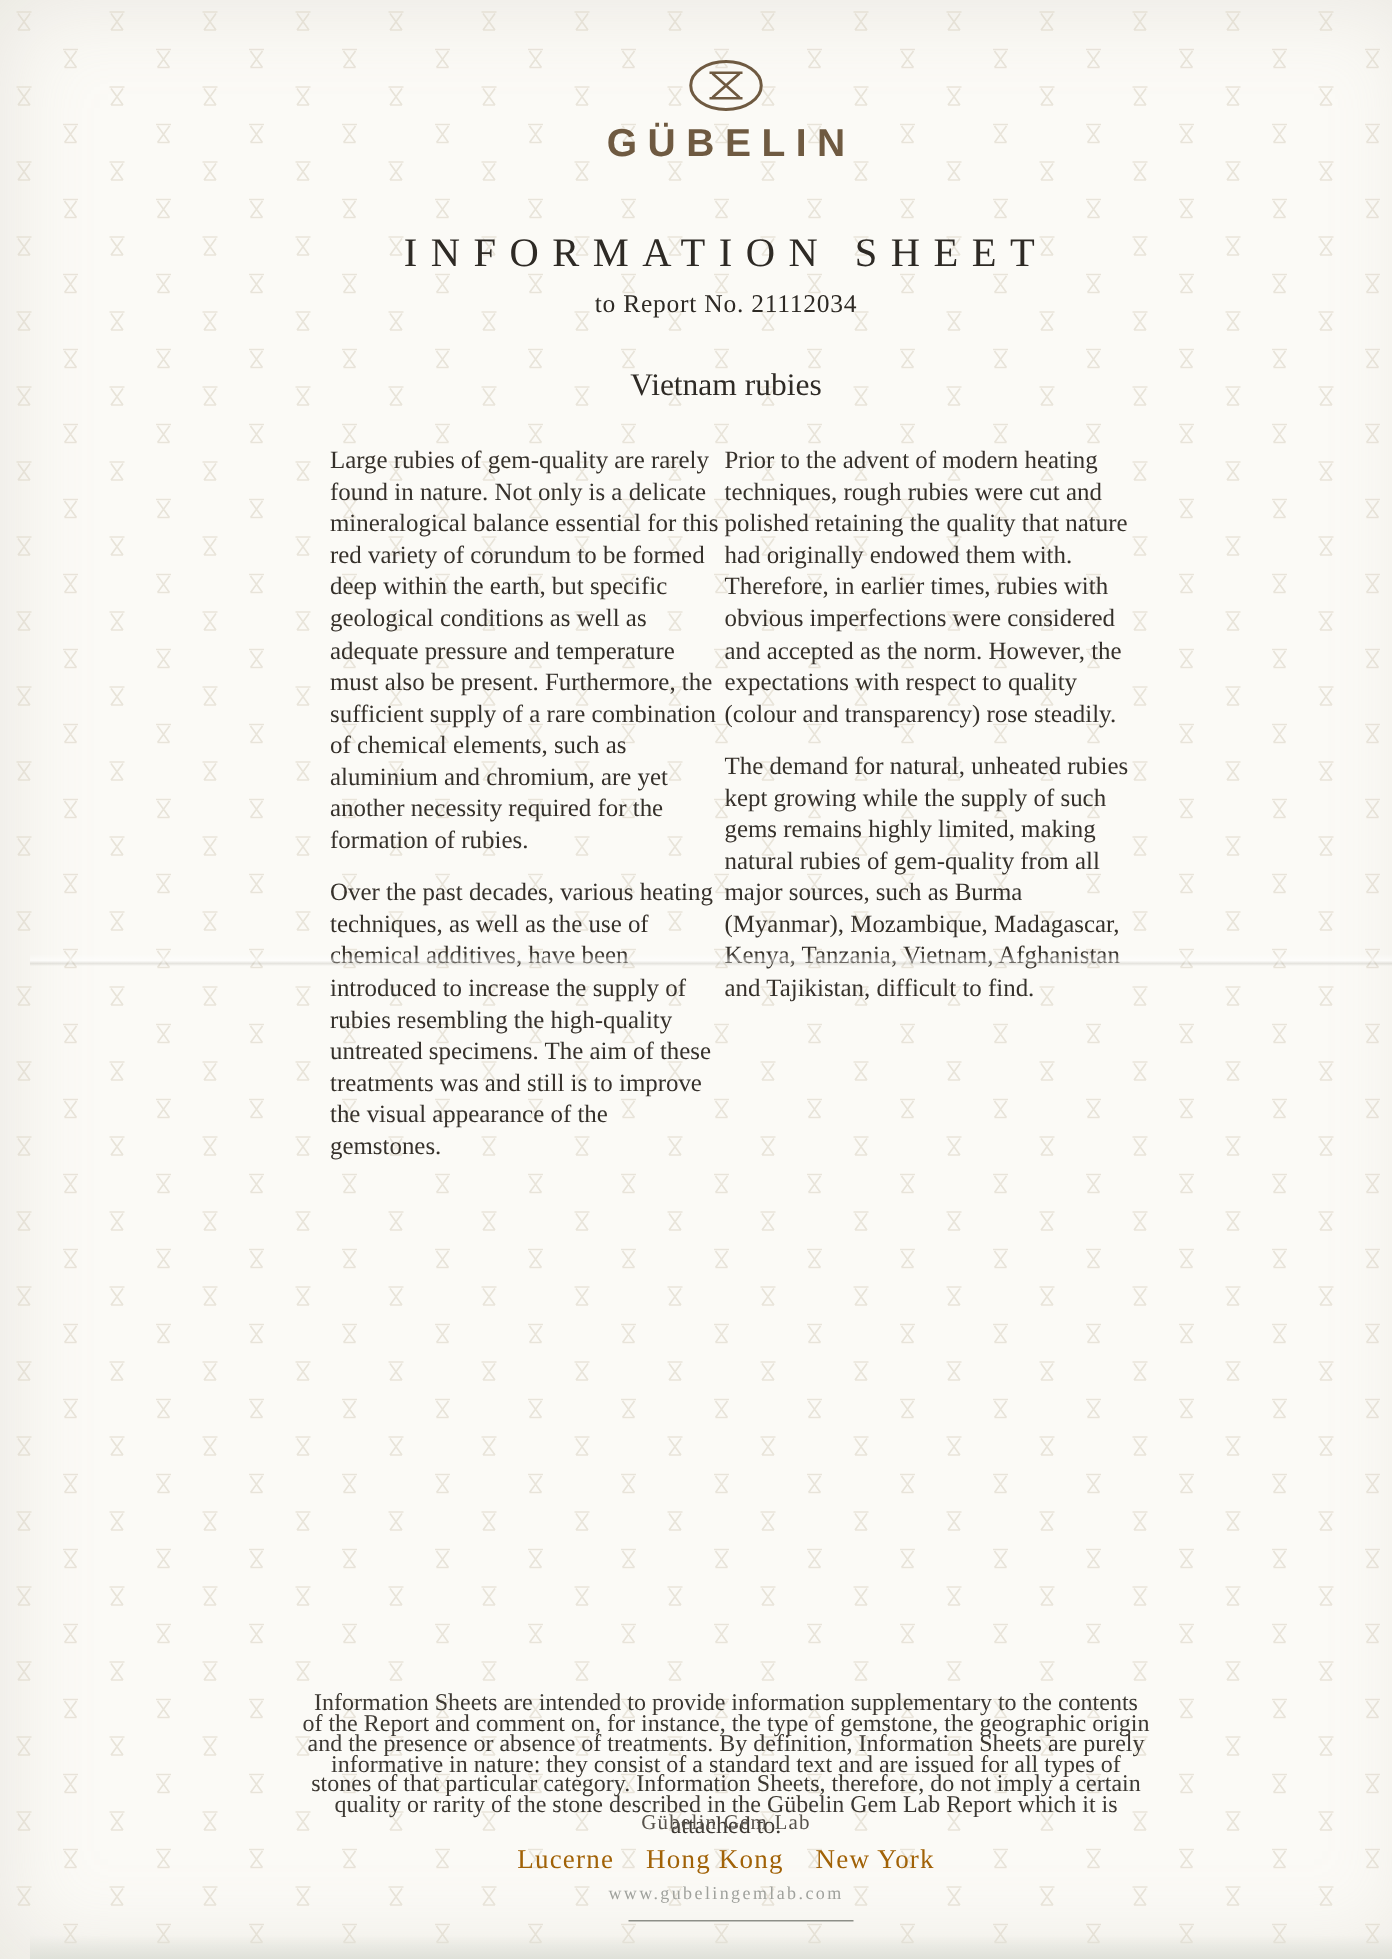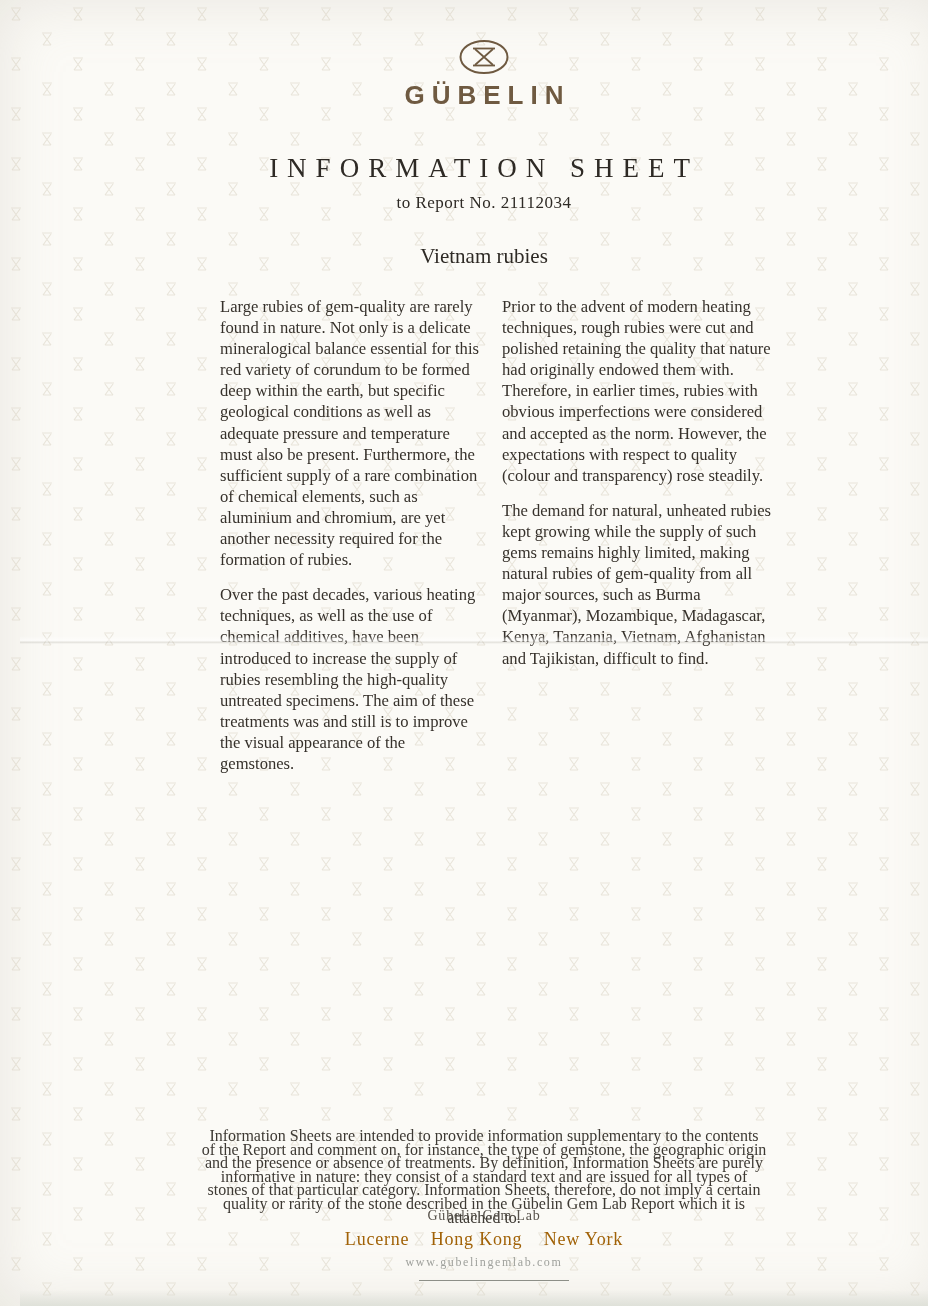--- a/index.html
+++ b/index.html
@@ -78,21 +78,20 @@
     font-size: 21px;
     color: #2e2a25;
   }
   
   .columns {
     position: absolute;
     top: 296px;
     left: 200px;
     width: 562px;
     display: flex;
-    gap: 19px;
     font-family: Liberation Serif, serif;
   }
   .col { color: #36312b; font-size: 16.6px; line-height: 21.1px; }
   .col-left  { width: 263px; }
   .col-right { width: 280px; }
   .col p { margin: 0 0 14px 0; }
   
   .crease {
     position: absolute;
     top: 636px;

